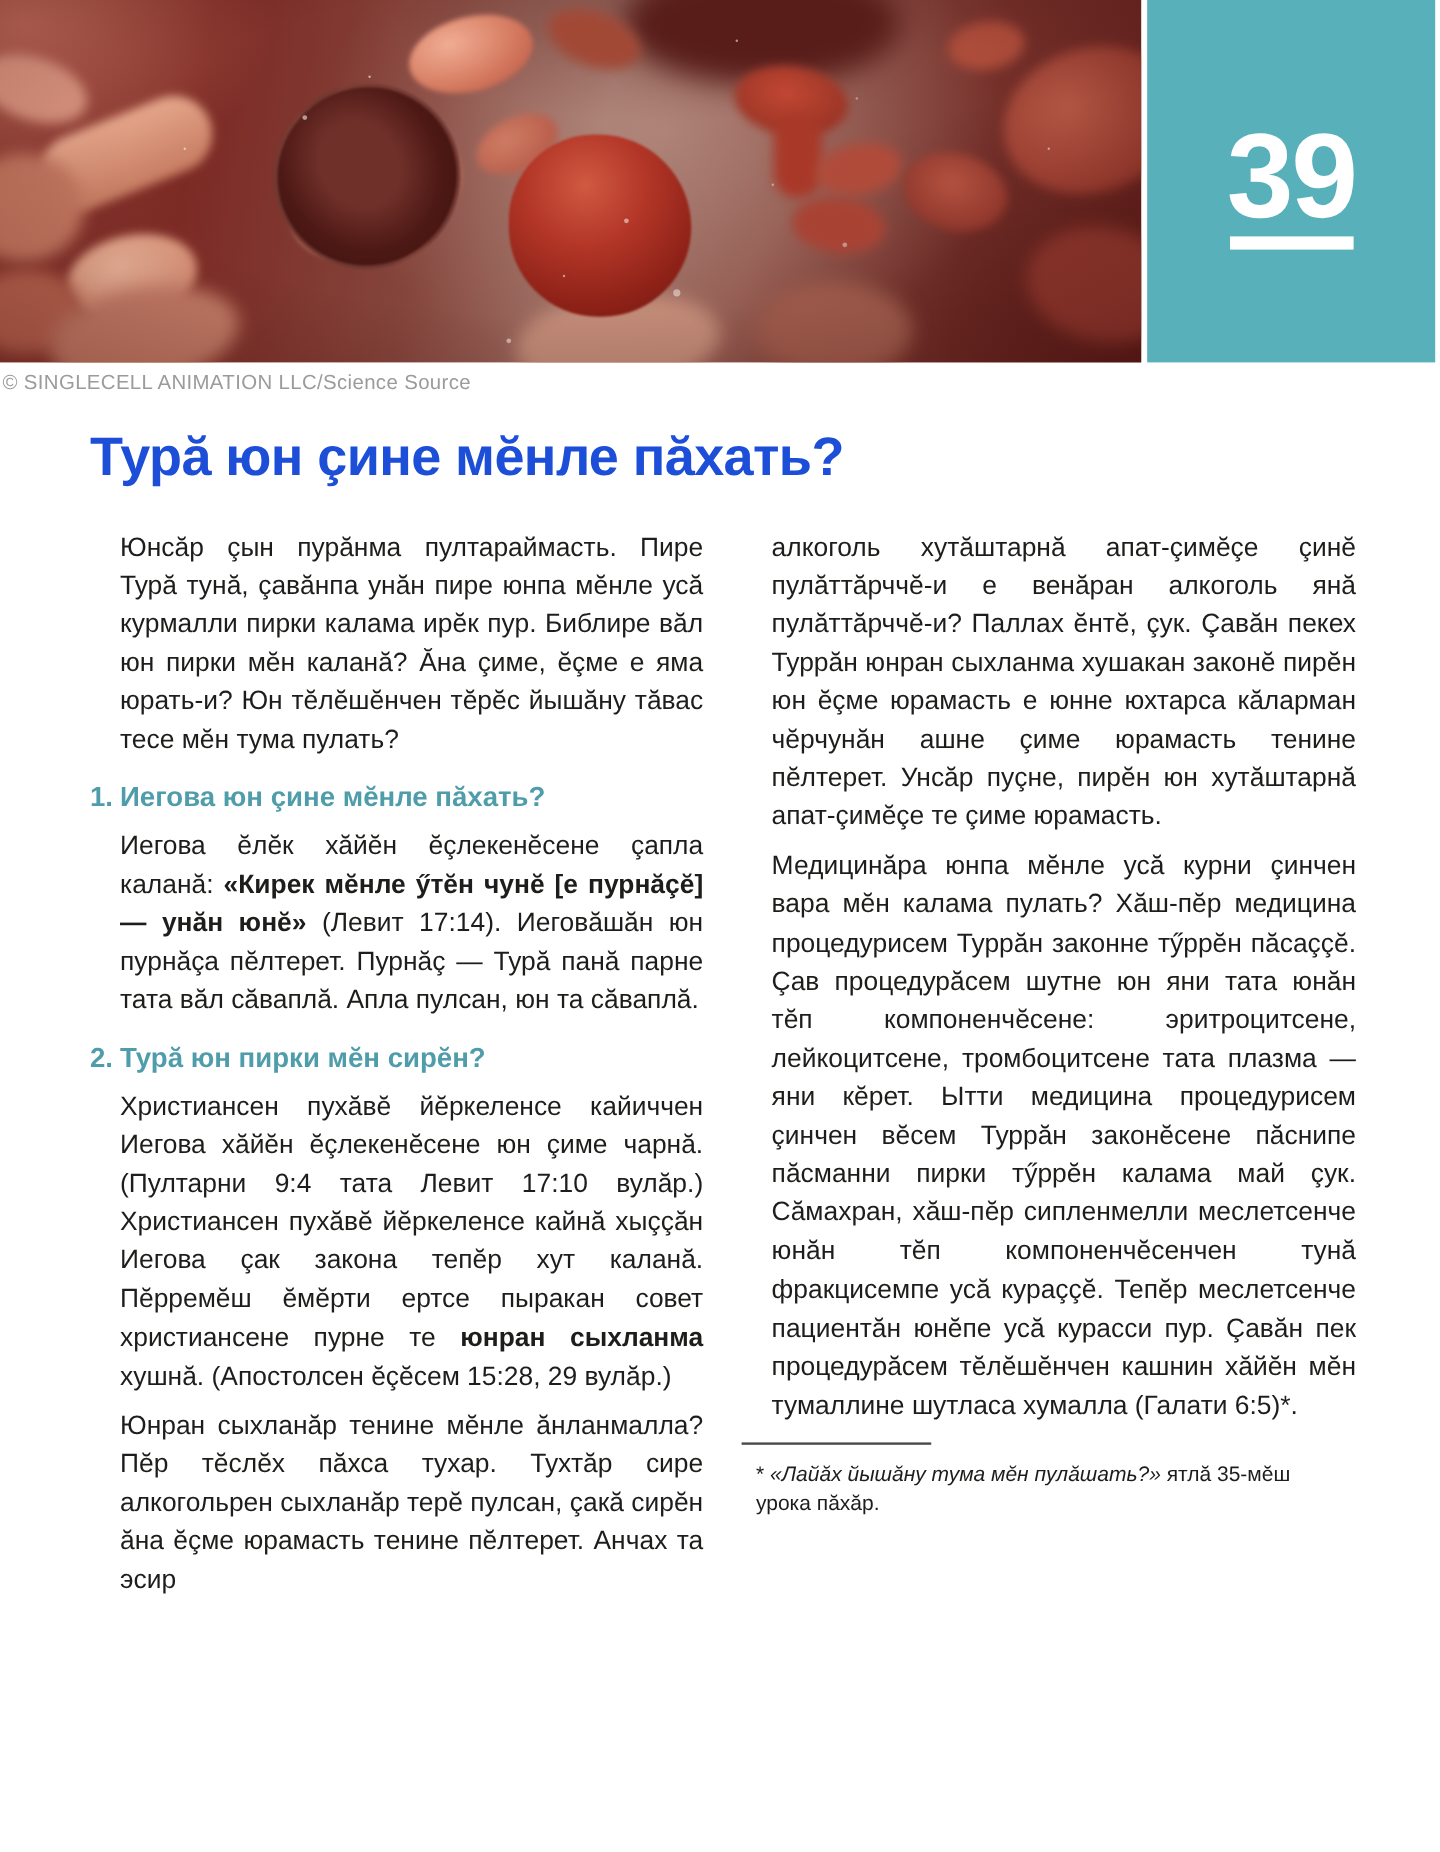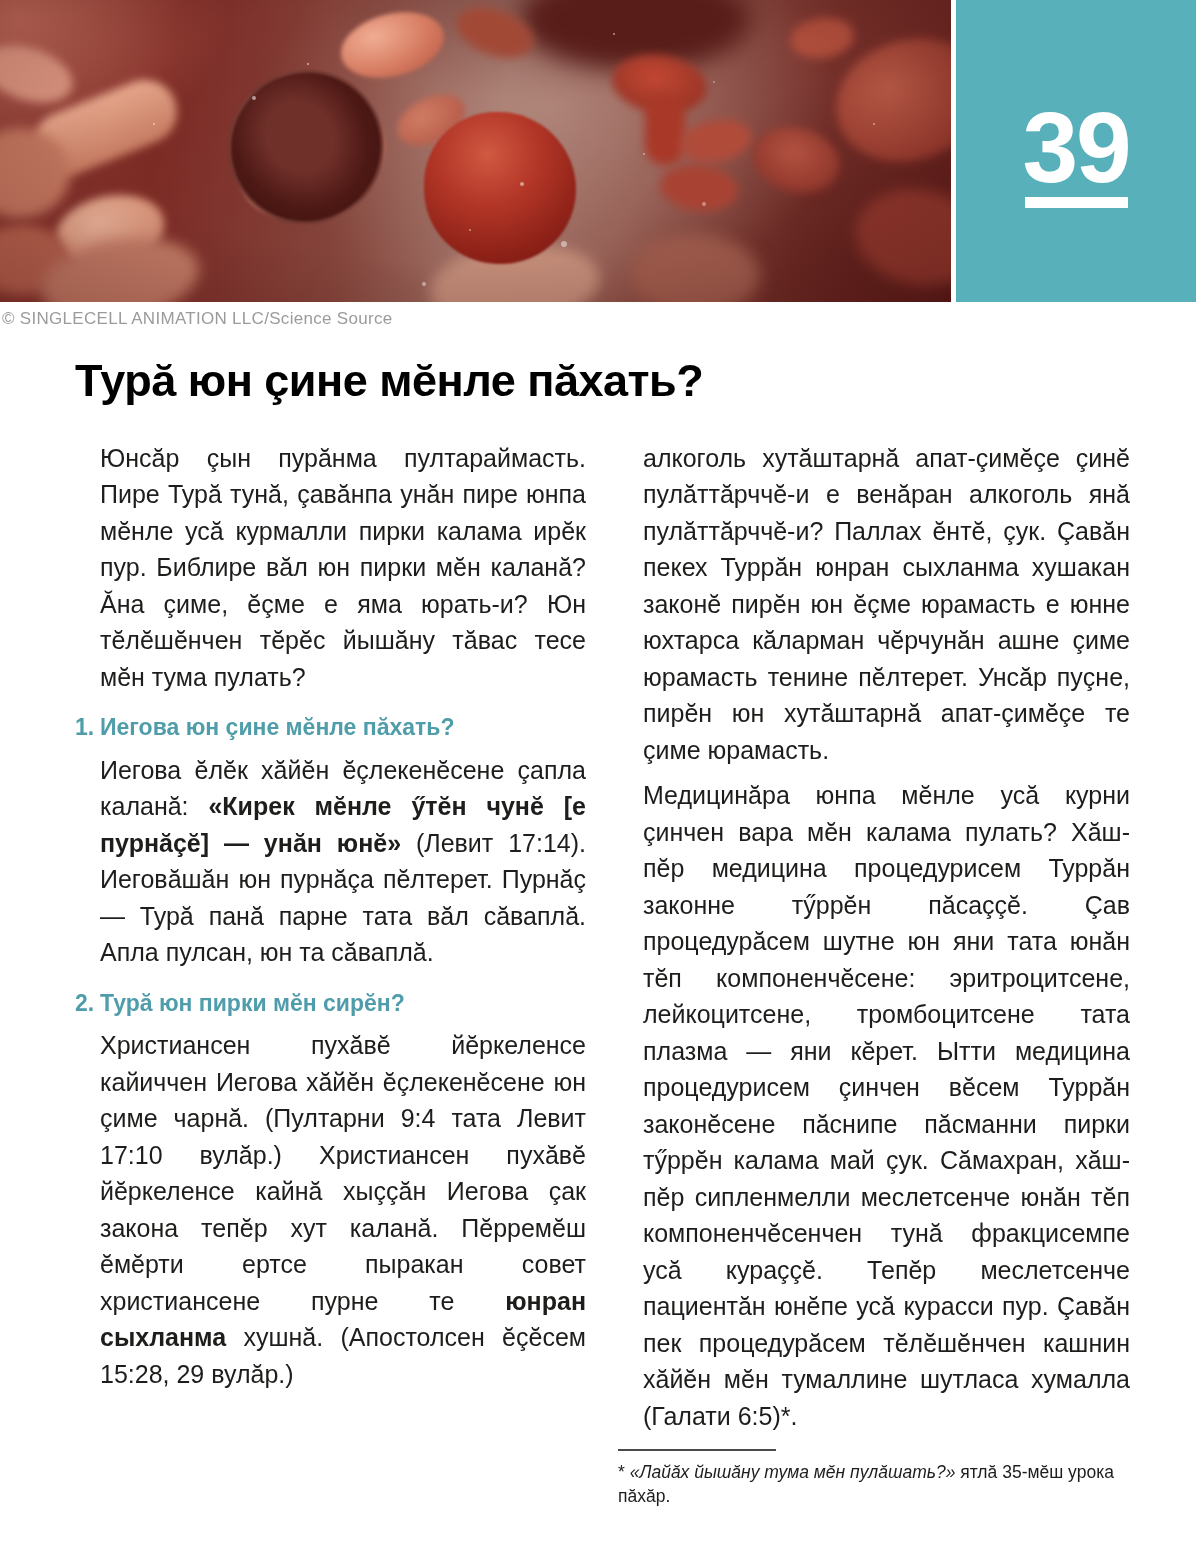--- a/index.html
+++ b/index.html
@@ -84,47 +84,47 @@
 
   
   .credit{
     margin:7px 0 0 2px;
     font-size:17px;letter-spacing:.3px;
     color:var(--credit_text,#9b9b9b);
   }
   .page-title{
     margin:27px 0 34px 75px;
     font-size:45px;font-weight:700;letter-spacing:-.5px;line-height:1.1;
-    color:#000000;
+    color:#1d4ed8;
   }
 
   
   .content{display:flex;padding-left:75px;}
   .col{flex:none;}
   .col-left{width:511px;margin-right:32px;}
   .col-right{width:512px;}
   .para{
     margin:0 0 9px 25px;
-    font-size:25px;line-height:1.46;
+    font-size:22px;line-height:1.46;
     text-align:justify;
   }
   .para:last-child{margin-bottom:0;}
   .sec-heading{
     display:flex;margin:19px 0 10px 0;
     font-size:23px;font-weight:700;line-height:1.2;
     color:var(--accent,#4f9dab);
   }
   .sec-num{width:25px;flex:none;}
   .sec-title{flex:1;}
   .fn-rule{
     width:158px;height:0;border-top:2px solid var(--footnote_rule,#4a4a4a);
     margin:15px 0 9px 0;
   }
   .footnote{
-    margin:0;font-size:17.5px;line-height:1.38;text-align:left;
+    margin:12px;font-size:17.5px;line-height:1.38;text-align:left;
   }
 </style>
 </head>
 <body>
 
 <div class="page">
 
   <div class="header-row">
     <div class="banner">
       <i class="cell c6"></i>
@@ -174,20 +174,21 @@
 
       <p class="para"><span>Иегова ĕлĕк хăйĕн ĕçлекенĕсене çапла каланă: </span><span style="font-weight: 700;">«Кирек мĕнле ӳтĕн чунĕ [е пурнăçĕ] — унăн юнĕ»</span><span> (Левит 17:14). Иеговăшăн юн пурнăça пĕлтерет. Пурнăç — Турă панă парне тата вăл сăваплă. Апла пулсан, юн та сăваплă.</span></p>
 
       <h2 class="sec-heading">
         <span class="sec-num">2.</span>
         <span class="sec-title">Турă юн пирки мĕн сирĕн?</span>
       </h2>
 
       <p class="para"><span>Христиансен пухăвĕ йĕркеленсе кайиччен Иегова хăйĕн ĕçлекенĕсене юн çиме чарнă. (Пултарни 9:4 тата Левит 17:10 вулăр.) Христиансен пухăвĕ йĕркеленсе кайнă хыççăн Иегова çак закона тепĕр хут каланă. Пĕрремĕш ĕмĕрти ертсе пыракан совет христиансене пурне те </span><span style="font-weight: 700;">юнран сыхланма</span><span> хушнă. (Апостолсен ĕçĕсем 15:28, 29 вулăр.)</span></p>
 
+      <p class="para"><span>Юнран сыхланăр тенине мĕнле ăнланмалла? Пĕр тĕслĕх пăхса тухар. Тухтăр сире алкогольрен сыхланăр терĕ пулсан, çакă сирĕн ăна ĕçме юрамасть тенине пĕлтерет. Анчах та эсир</span></p>
     </div>
 
     <div class="col col-right">
       <p class="para"><span>алкоголь хутăштарнă апат-çимĕçе çинĕ пулăттăрччĕ-и е венăран алкоголь янă пулăттăрччĕ-и? Паллах ĕнтĕ, çук. Çавăн пекех Туррăн юнран сыхланма хушакан законĕ пирĕн юн ĕçме юрамасть е юнне юхтарса кăларман чĕрчунăн ашне çиме юрамасть тенине пĕлтерет. Унсăр пуçне, пирĕн юн хутăштарнă апат-çимĕçе те çиме юрамасть.</span></p>
 
       <p class="para"><span>Медицинăра юнпа мĕнле усă курни çинчен вара мĕн калама пулать? Хăш-пĕр медицина процедурисем Туррăн законне тӳррĕн пăсаççĕ. Çав процедурăсем шутне юн яни тата юнăн тĕп компоненчĕсене: эритроцитсене, лейкоцитсене, тромбоцитсене тата плазма — яни кĕрет. Ытти медицина процедурисем çинчен вĕсем Туррăн законĕсене пăснипе пăсманни пирки тӳррĕн калама май çук. Сăмахран, хăш-пĕр сипленмелли меслетсенче юнăн тĕп компоненчĕсенчен тунă фракцисемпе усă кураççĕ. Тепĕр меслетсенче пациентăн юнĕпе усă курасси пур. Çавăн пек процедурăсем тĕлĕшĕнчен кашнин хăйĕн мĕн тумаллине шутласа хумалла (Галати 6:5)*.</span></p>
 
       <div class="fn-rule"></div>
 
       <p class="footnote"><span>* </span><span style="font-style: italic;">«Лайăх йышăну тума мĕн пулăшать?»</span><span> ятлă 35-мĕш урока пăхăр.</span></p>

